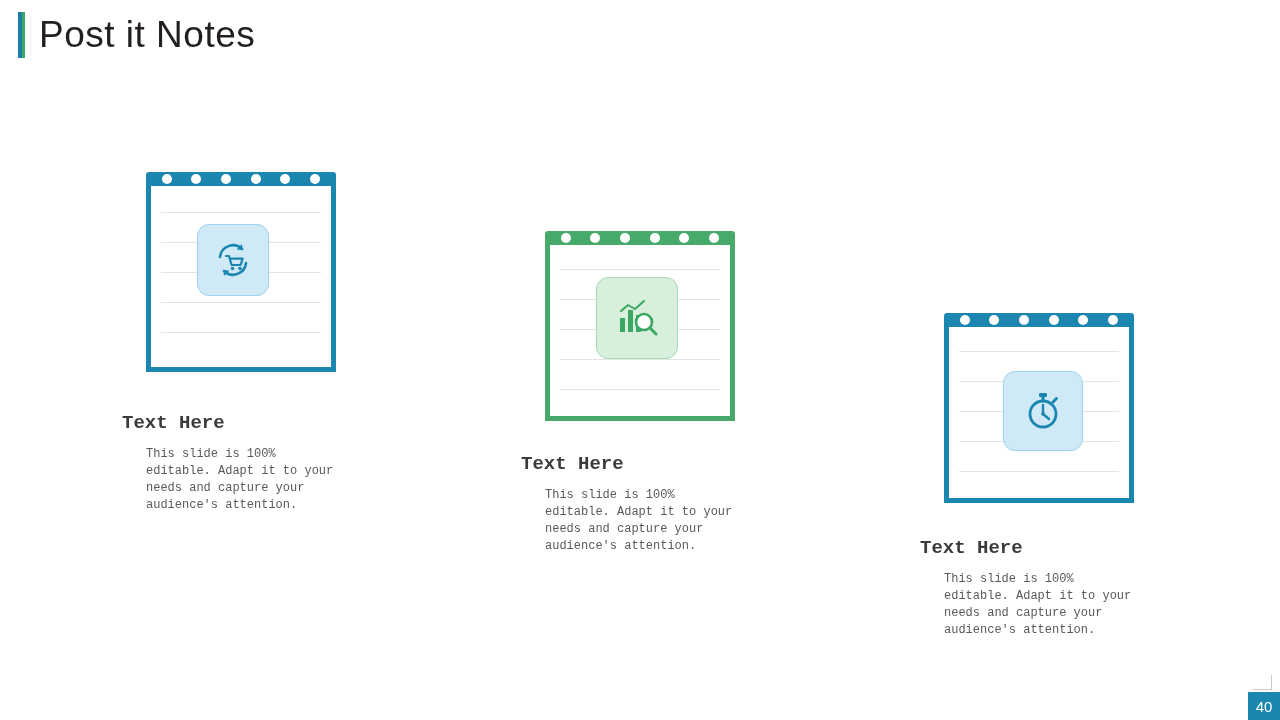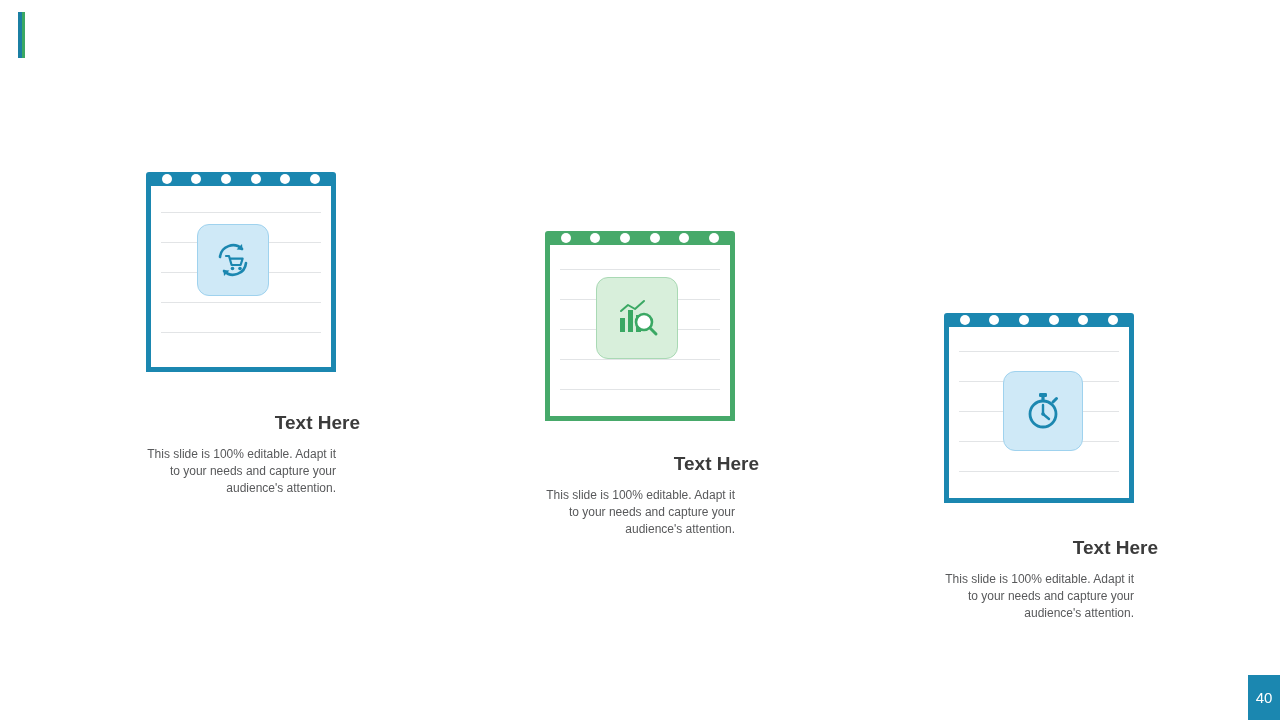--- a/index.html
+++ b/index.html
@@ -91,41 +91,42 @@
   .icon-box.blue {
     background: #cfe9f7;
     border: 1px solid #9fd2ee;
   }
   .icon-box.green {
     background: #d8efdb;
     border: 1px solid #a9d9b4;
   }
   .caption {
     position: absolute;
-    text-align: right;
+    text-align: left;
+    font-family: Liberation Mono, monospace;
   }
   .caption-title {
     font-size: 19px;
     font-weight: bold;
     color: #3b3b3b;
     margin-bottom: 12px;
   }
   .caption-body {
     font-size: 12px;
     color: #58595b;
     line-height: 17px;
   }
 
   
   .page-num {
     position: absolute;
     right: 0;
     bottom: 0;
     width: 32px;
-    height: 45px;
+    height: 28px;
     background: #1b87b0;
     color: #ffffff;
     font-size: 15px;
     display: flex;
     align-items: center;
     justify-content: center;
   }
   .corner-mark {
     position: absolute;
     right: 8px;
@@ -135,20 +136,21 @@
     border-right: 1px solid #c9c9c9;
     border-bottom: 1px solid #c9c9c9;
   }
 </style>
 </head>
 <body>
 
 <div class="title-wrap">
   <div class="title-bar-teal"></div>
   <div class="title-bar-green"></div>
+  <div class="title-text">Post it Notes</div>
 </div>
 
 <div class="note" style="left:146px; top:172px;">
   <div style="position:relative; width:190px; height:200px;">
 
     <div style="position:absolute; left:0; top:0; width:190px; height:14px; background:#1b87b0; border-radius:3px 3px 0 0;">
       <div class="rings" style="padding:2px 6px 0 6px; box-sizing:border-box;">
         <div class="ring"></div>
         <div class="ring"></div>
         <div class="ring"></div>

